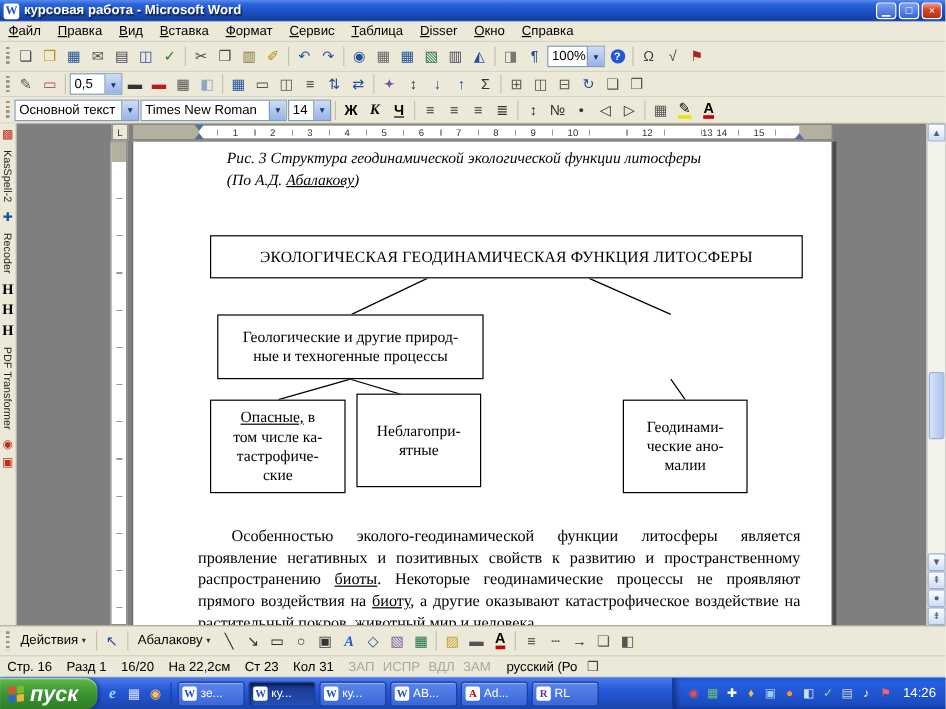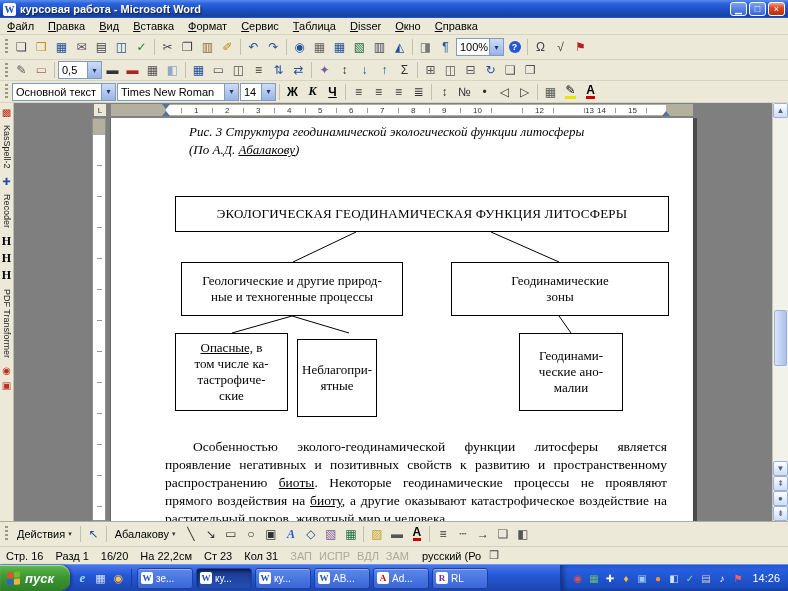--- a/index.html
+++ b/index.html
@@ -60,41 +60,41 @@
 
 
 .page{position:absolute;left:96px;top:15px;width:584px;bottom:0;background:#fff;border-left:1px solid #666;border-right:1px solid #444;box-shadow:3px 0 0 rgba(0,0,0,.4);overflow:hidden;font-family:"Liberation Serif","DejaVu Serif",serif;color:#000;}
 .caption{position:absolute;left:78px;top:5px;font-style:italic;font-size:13px;line-height:18px;}
 .dlines{position:absolute;left:0;top:0;}
 .dbox{position:absolute;border:1px solid #000;background:#fff;display:flex;flex-direction:column;justify-content:center;text-align:center;font-size:13px;line-height:16px;padding:1px;}
 .dbox.root{left:64px;top:78px;width:494px;height:36px;letter-spacing:.2px;}
 .b-left{left:70px;top:144px;width:222px;height:54px;}
 .b-right{left:340px;top:144px;width:218px;height:54px;}
 .b1{left:64px;top:215px;width:113px;height:78px;}
-.b2{left:186px;top:221px;width:80px;height:78px;}
+.b2{left:186px;top:210px;width:104px;height:78px;}
 .b3{left:408px;top:215px;width:104px;height:78px;}
 .para{position:absolute;left:54px;top:320px;width:502px;font-size:13.5px;line-height:18px;text-align:justify;text-indent:28px;}
 .u{text-decoration:underline;}
 
 
 .scrollbar{position:absolute;right:0;top:0;bottom:0;width:16px;background:#f2f1ea;border-left:1px solid #c8c4b4;display:flex;flex-direction:column;}
 .sb-btn{height:15px;flex:0 0 auto;background:linear-gradient(#fdfefe,#cfdcf5);border:1px solid #9ab0d8;border-radius:2px;color:#4d6185;font-size:8px;display:flex;align-items:center;justify-content:center;}
 .sb-track{flex:1;position:relative;}
 .sb-thumb{position:absolute;left:1px;right:1px;top:56%;height:56px;background:linear-gradient(90deg,#d8e4f8,#aac1ee);border:1px solid #9ab0d8;border-radius:2px;}
 
 
 .status-bar{height:18px;background:#ece9d8;border-top:1px solid #d4d0c0;display:flex;align-items:center;padding:0 6px;font-size:11px;color:#000;flex:0 0 auto;}
 .st-field{margin-right:12px;white-space:nowrap;}
 .st-flag{margin-right:7px;color:#aca89c;}
 .st-lang{margin-left:6px;white-space:nowrap;}
 .st-book{margin-left:8px;color:#444;}
 
 
 .taskbar{height:27px;background:linear-gradient(#4b78e8,#2458d8 40%,#1c44ac);border-top:1px solid #6a96f0;display:flex;align-items:center;flex:0 0 auto;}
-.start-btn{height:100%;background:linear-gradient(#61ba49,#3d9734 45%,#2e7d26);border-radius:0 10px 10px 0;color:#fff;font-style:italic;font-weight:bold;font-size:13px;display:flex;align-items:center;gap:5px;padding:0 16px 0 7px;box-shadow:inset 0 1px 1px rgba(255,255,255,.5),2px 0 3px rgba(0,0,0,.3);}
+.start-btn{height:100%;background:linear-gradient(#61ba49,#3d9734 45%,#2e7d26);border-radius:0 10px 10px 0;color:#fff;font-style:italic;font-weight:bold;font-size:18px;display:flex;align-items:center;gap:5px;padding:0 16px 0 7px;box-shadow:inset 0 1px 1px rgba(255,255,255,.5),2px 0 3px rgba(0,0,0,.3);}
 .flag{display:grid;grid-template-columns:6px 6px;grid-template-rows:6px 6px;gap:1px;transform:skewY(-6deg);}
 .flag span{border-radius:1px;}
 .fl-r{background:#e14e32;} .fl-g{background:#7db72f;} .fl-b{background:#2e66c9;} .fl-y{background:#f3b33a;}
 .quick{display:flex;align-items:center;gap:3px;padding:0 5px;border-right:1px solid #1a3c9c;height:70%;}
 .ql-icon{width:15px;height:15px;font-size:11px;display:flex;align-items:center;justify-content:center;color:#fff;}
 .ql-icon.ie{font-family:"Liberation Serif",serif;font-style:italic;font-weight:bold;color:#9fd4ff;font-size:13px;}
 .tasks{display:flex;gap:3px;margin-left:5px;align-items:center;}
 .task-btn{width:56px;height:21px;background:linear-gradient(#5c87ea,#3a66d8);border:1px solid #1e3f9e;border-radius:3px;color:#fff;display:flex;align-items:center;gap:3px;padding:0 3px;font-size:10px;box-shadow:inset 0 1px 0 rgba(255,255,255,.35);}
 .task-btn.active{background:linear-gradient(#18368c,#2450b4);box-shadow:inset 1px 2px 3px rgba(0,0,0,.55);}
 .task-icon{width:12px;height:12px;flex:0 0 auto;border-radius:2px;background:#fff;color:#2050c0;font-weight:bold;font-size:9px;display:flex;align-items:center;justify-content:center;font-family:"Liberation Serif",serif;}
@@ -414,24 +414,20 @@
           <line x1="181" y1="198" x2="121" y2="215" stroke="#000" stroke-width="1"></line>
           <line x1="181" y1="198" x2="238" y2="215" stroke="#000" stroke-width="1"></line>
           <line x1="448" y1="198" x2="460" y2="215" stroke="#000" stroke-width="1"></line>
         </svg>
 
         <div class="dbox root">ЭКОЛОГИЧЕСКАЯ ГЕОДИНАМИЧЕСКАЯ ФУНКЦИЯ ЛИТОСФЕРЫ</div>
         <div class="dbox b-left" id="boxL">
             <div>Геологические и другие природ-</div>
             <div>ные и техногенные процессы</div>
           </div>
-        <div class="dbox b-right" id="boxR">
-            <div>Геодинамические</div>
-            <div>зоны</div>
-          </div>
         <div class="dbox b1" id="box1">
             <div><span class="u">Опасные,</span> в</div>
             <div>том числе ка-</div>
             <div>тастрофиче-</div>
             <div>ские</div>
           </div>
         <div class="dbox b2" id="box2">
             <div>Неблагопри-</div>
             <div>ятные</div>
           </div>

